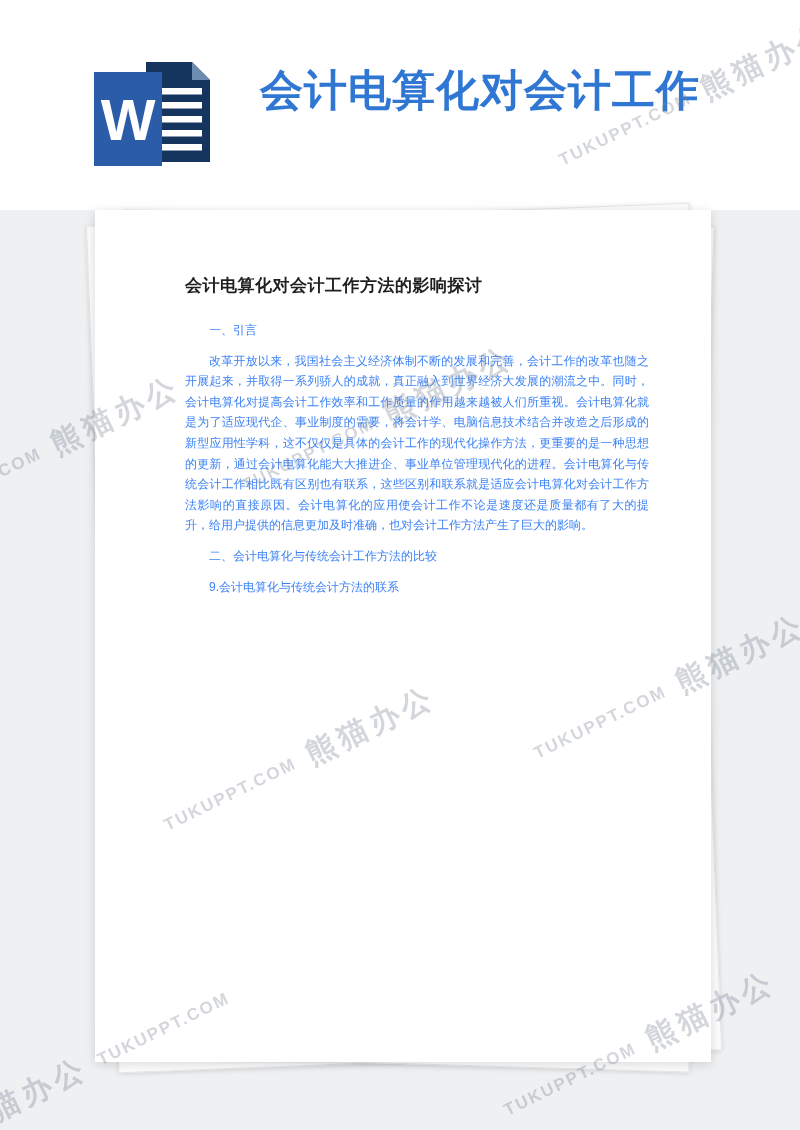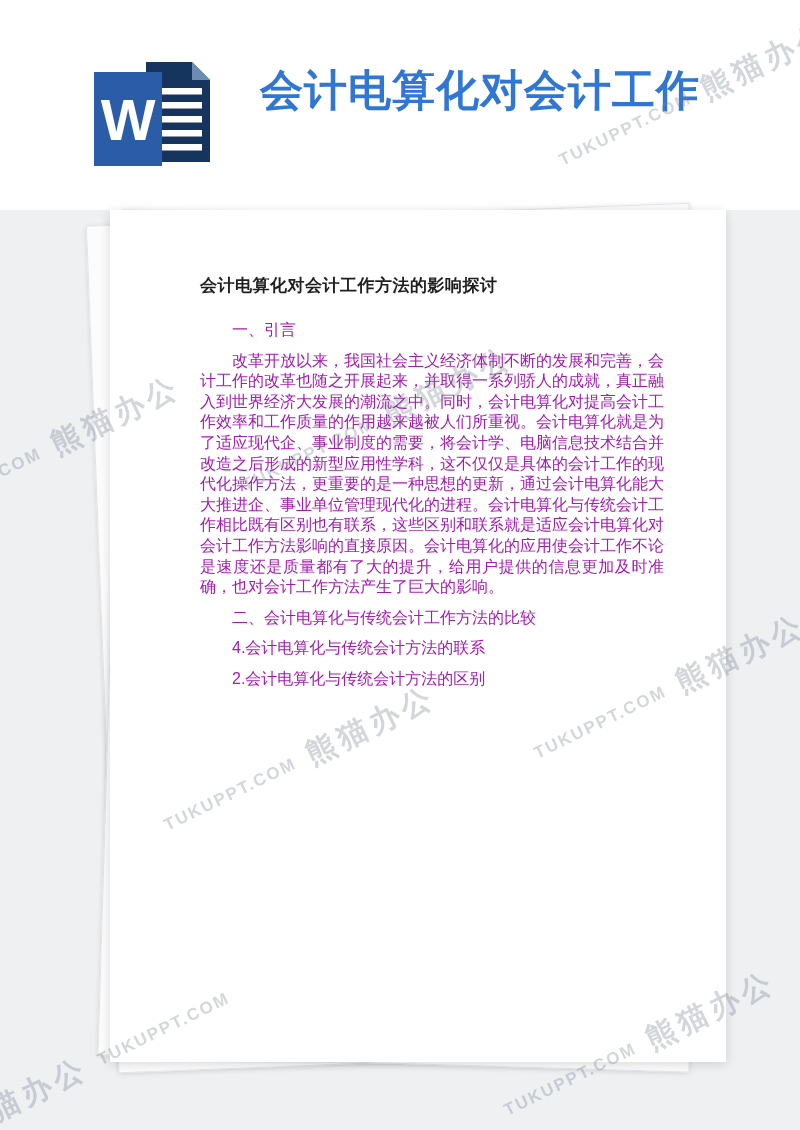--- a/index.html
+++ b/index.html
@@ -11,24 +11,24 @@
   .header { position:absolute; left:0; top:0; width:800px; height:210px; background:#ffffff; z-index:1; }
   .word-icon { position:absolute; left:94px; top:60px; width:120px; height:118px; }
   .main-title { position:absolute; left:260px; top:64px; font-size:43px; line-height:53px; font-weight:bold; color:#3077d4; letter-spacing:1px; }
   .title-line { display:block; white-space:nowrap; }
 
   
   .sheet { position:absolute; background:#fcfcfd; border:1px solid #e3e5e8; box-shadow:0 1px 5px rgba(0,0,0,0.12); }
   .back1 { left:102px; top:214px; width:604px; height:848px; transform:rotate(-2.2deg); z-index:2; }
   .back2 { left:110px; top:218px; width:592px; height:846px; transform:rotate(1.7deg); z-index:2; }
   .paper { position:absolute; left:95px; top:210px; width:616px; height:852px; background:#ffffff;
-           box-shadow:0 2px 10px rgba(0,0,0,0.14); z-index:3; padding:64px 62px 30px 90px; overflow:hidden;margin-left:15px; }
+           box-shadow:0 2px 10px rgba(0,0,0,0.14); z-index:3; padding:64px 62px 30px 90px; overflow:hidden; }
 
   .doc-title { font-size:17px; font-weight:600; color:#1f1f1f; line-height:24px; margin-bottom:22px; letter-spacing:0.5px; }
-  .para { font-size:16px; line-height:20.6px; color:#a21caf; text-align:justify; text-indent:2em; margin-bottom:10px; }
+  .para { font-size:12px; line-height:20.6px; color:#3b82f6; text-align:justify; text-indent:2em; margin-bottom:10px; }
 
   
   .wm-layer { position:absolute; left:0; top:0; width:800px; height:1130px; z-index:6; pointer-events:none; }
   .wm { position:absolute; display:flex; align-items:center; gap:14px; white-space:nowrap;
         transform:rotate(-26deg); color:rgba(120,132,146,0.33); }
   .wm-cn { font-size:30px; letter-spacing:5px; font-weight:bold; }
   .wm-en { font-size:17px; letter-spacing:2px; font-weight:bold; }
 </style>
 </head>
 <body>
@@ -55,22 +55,21 @@
   </div>
 
   <div class="sheet back1"></div>
   <div class="sheet back2"></div>
 
   <div class="paper">
     <h2 class="doc-title">会计电算化对会计工作方法的影响探讨</h2>
     <p class="para">一、引言</p>
     <p class="para">改革开放以来，我国社会主义经济体制不断的发展和完善，会计工作的改革也随之开展起来，并取得一系列骄人的成就，真正融入到世界经济大发展的潮流之中。同时，会计电算化对提高会计工作效率和工作质量的作用越来越被人们所重视。会计电算化就是为了适应现代企、事业制度的需要，将会计学、电脑信息技术结合并改造之后形成的新型应用性学科，这不仅仅是具体的会计工作的现代化操作方法，更重要的是一种思想的更新，通过会计电算化能大大推进企、事业单位管理现代化的进程。会计电算化与传统会计工作相比既有区别也有联系，这些区别和联系就是适应会计电算化对会计工作方法影响的直接原因。会计电算化的应用使会计工作不论是速度还是质量都有了大的提升，给用户提供的信息更加及时准确，也对会计工作方法产生了巨大的影响。</p>
     <p class="para">二、会计电算化与传统会计工作方法的比较</p>
-    <p class="para">4.会计电算化与传统会计方法的联系</p>
-    <p class="para">2.会计电算化与传统会计方法的区别</p>
+    <p class="para">9.会计电算化与传统会计方法的联系</p>
   </div>
 
   <div class="wm-layer">
     <div class="wm" style="left:545px; top:75px;">
       <span class="wm-en">TUKUPPT.COM</span>
       <span class="wm-cn">熊猫办公</span>
     </div>
     <div class="wm" style="left:-105px; top:430px;">
       <span class="wm-en">TUKUPPT.COM</span>
       <span class="wm-cn">熊猫办公</span>

